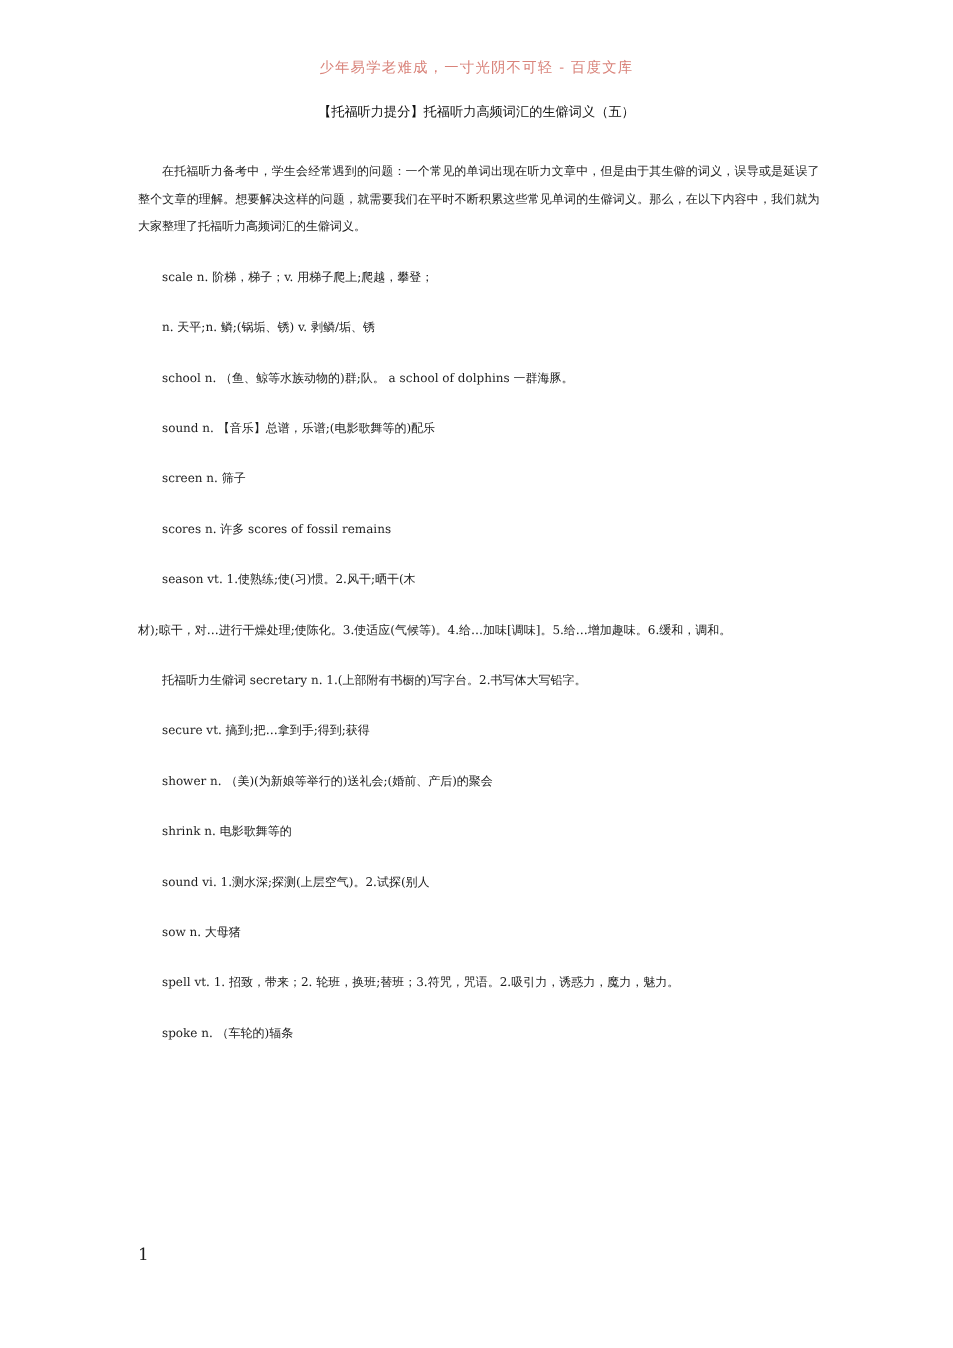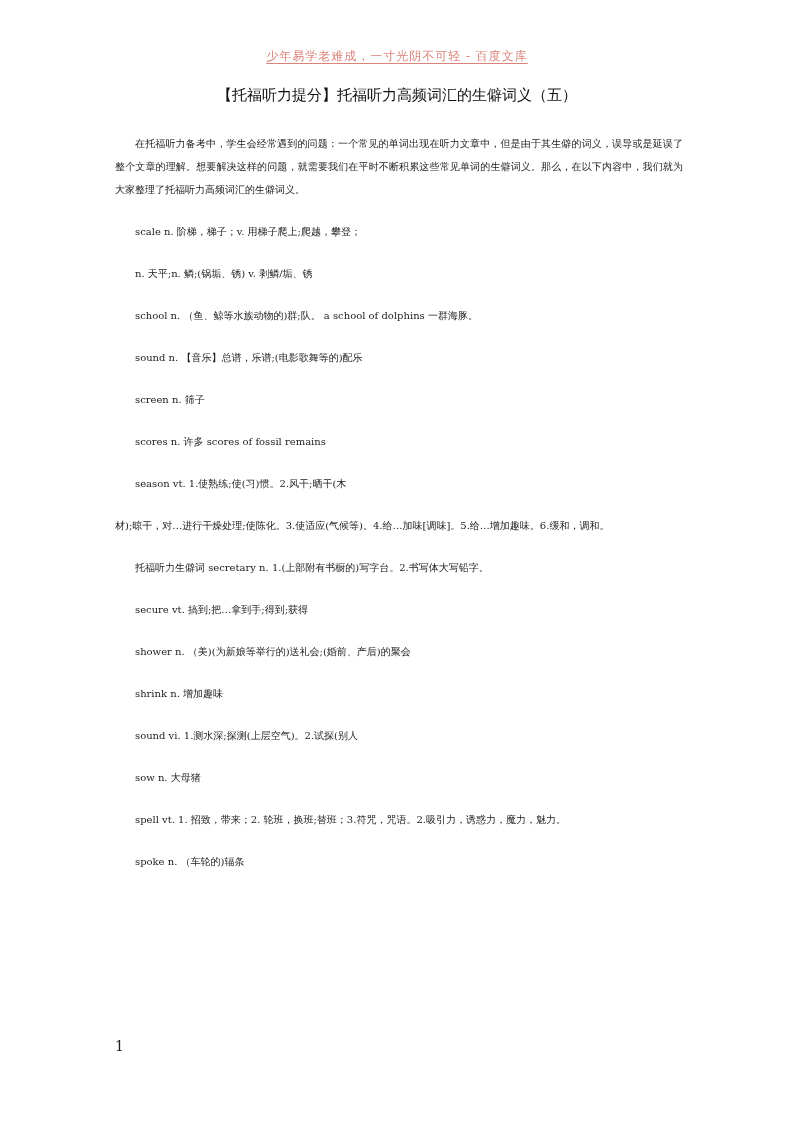--- a/index.html
+++ b/index.html
@@ -22,30 +22,29 @@
   }
   .watermark {
     position: absolute;
     top: 48px;
     left: 0;
     width: 100%;
     text-align: center;
     font-size: 12px;
     letter-spacing: 1px;
     color: #d9837a;
-    text-decoration: underline;
     text-underline-offset: 3px;
   }
   .doc-title {
     position: absolute;
     top: 86px;
     left: 0;
     width: 100%;
     text-align: center;
-    font-size: 15px;
+    font-size: 11px;
     color: #111111;
   }
   .content {
     position: absolute;
     top: 132px;
     left: 115px;
     width: 568px;
     font-size: 10px;
     line-height: 23px;
     text-align: justify;
@@ -83,21 +82,21 @@
     <p class="indent">n. 天平;n. 鳞;(锅垢、锈) v. 剥鳞/垢、锈</p>
     <p class="indent">school n. （鱼、鲸等水族动物的)群;队。 a school of dolphins 一群海豚。</p>
     <p class="indent">sound n. 【音乐】总谱，乐谱;(电影歌舞等的)配乐</p>
     <p class="indent">screen n. 筛子</p>
     <p class="indent">scores n. 许多 scores of fossil remains</p>
     <p class="indent">season vt. 1.使熟练;使(习)惯。2.风干;晒干(木</p>
     <p class="noindent">材);晾干，对…进行干燥处理;使陈化。3.使适应(气候等)。4.给…加味[调味]。5.给…增加趣味。6.缓和，调和。</p>
     <p class="indent">托福听力生僻词 secretary n. 1.(上部附有书橱的)写字台。2.书写体大写铅字。</p>
     <p class="indent">secure vt. 搞到;把…拿到手;得到;获得</p>
     <p class="indent">shower n. （美)(为新娘等举行的)送礼会;(婚前、产后)的聚会</p>
-    <p class="indent">shrink n. 增加趣味</p>
+    <p class="indent">shrink n. 电影歌舞等的</p>
     <p class="indent">sound vi. 1.测水深;探测(上层空气)。2.试探(别人</p>
     <p class="indent">sow n. 大母猪</p>
     <p class="indent">spell vt. 1. 招致，带来；2. 轮班，换班;替班；3.符咒，咒语。2.吸引力，诱惑力，魔力，魅力。</p>
     <p class="indent">spoke n. （车轮的)辐条</p>
   </div>
 
   <div class="page-number">1</div>
 
 </div>
 

